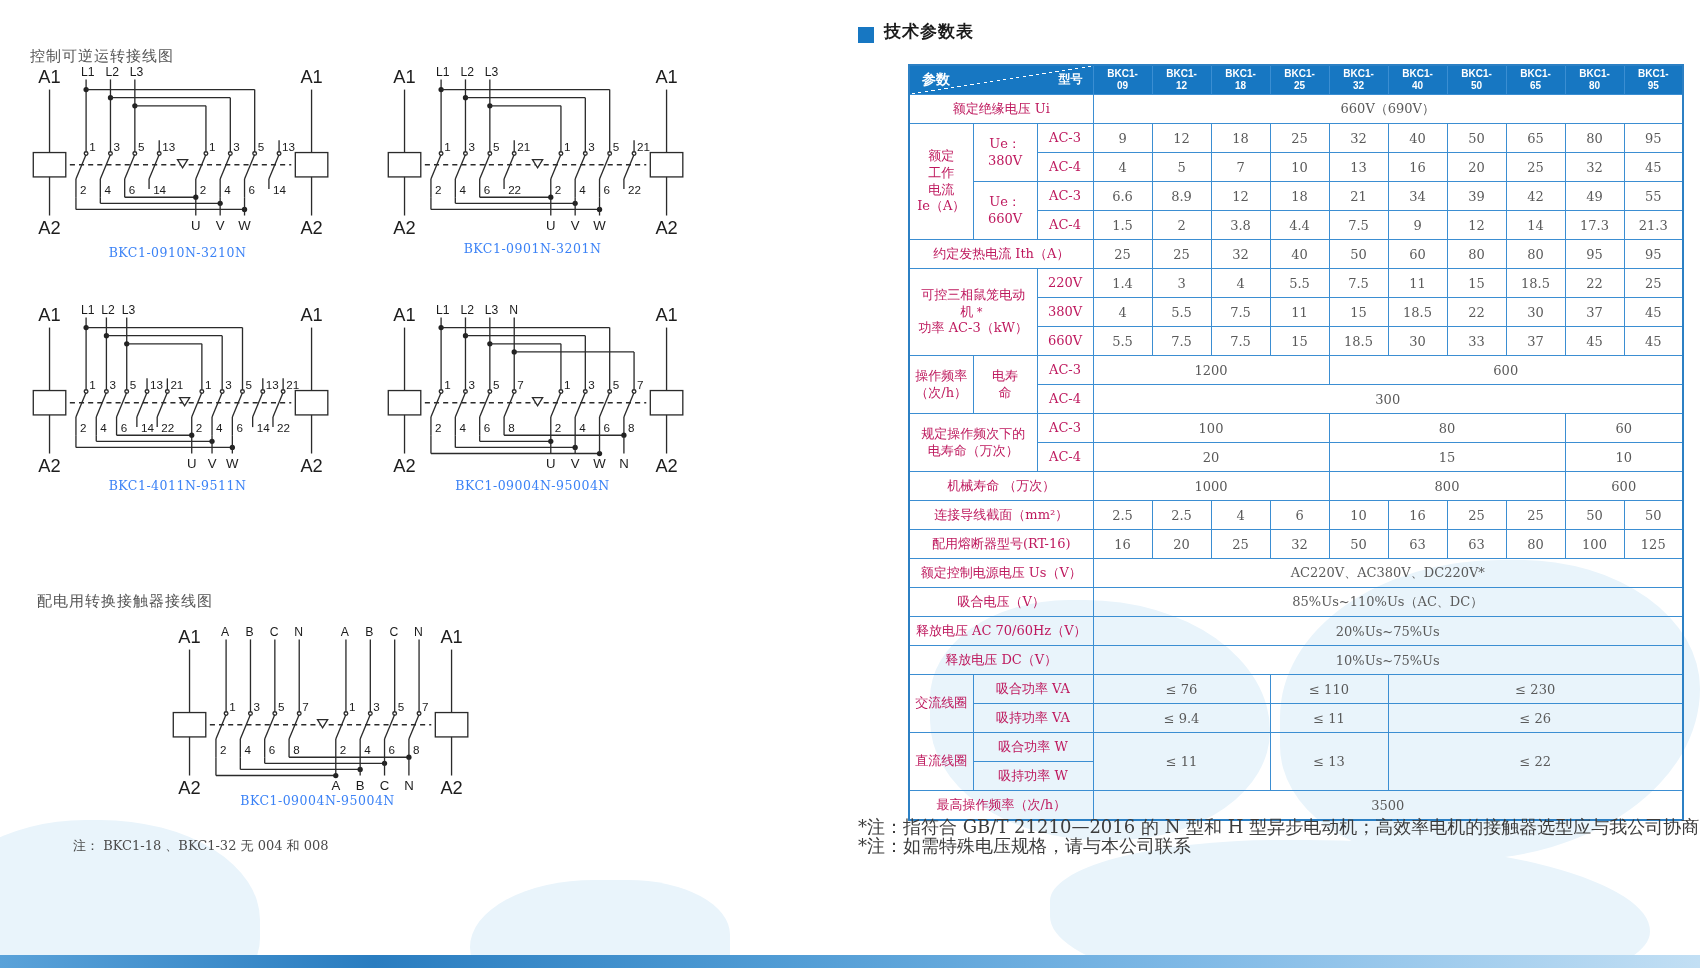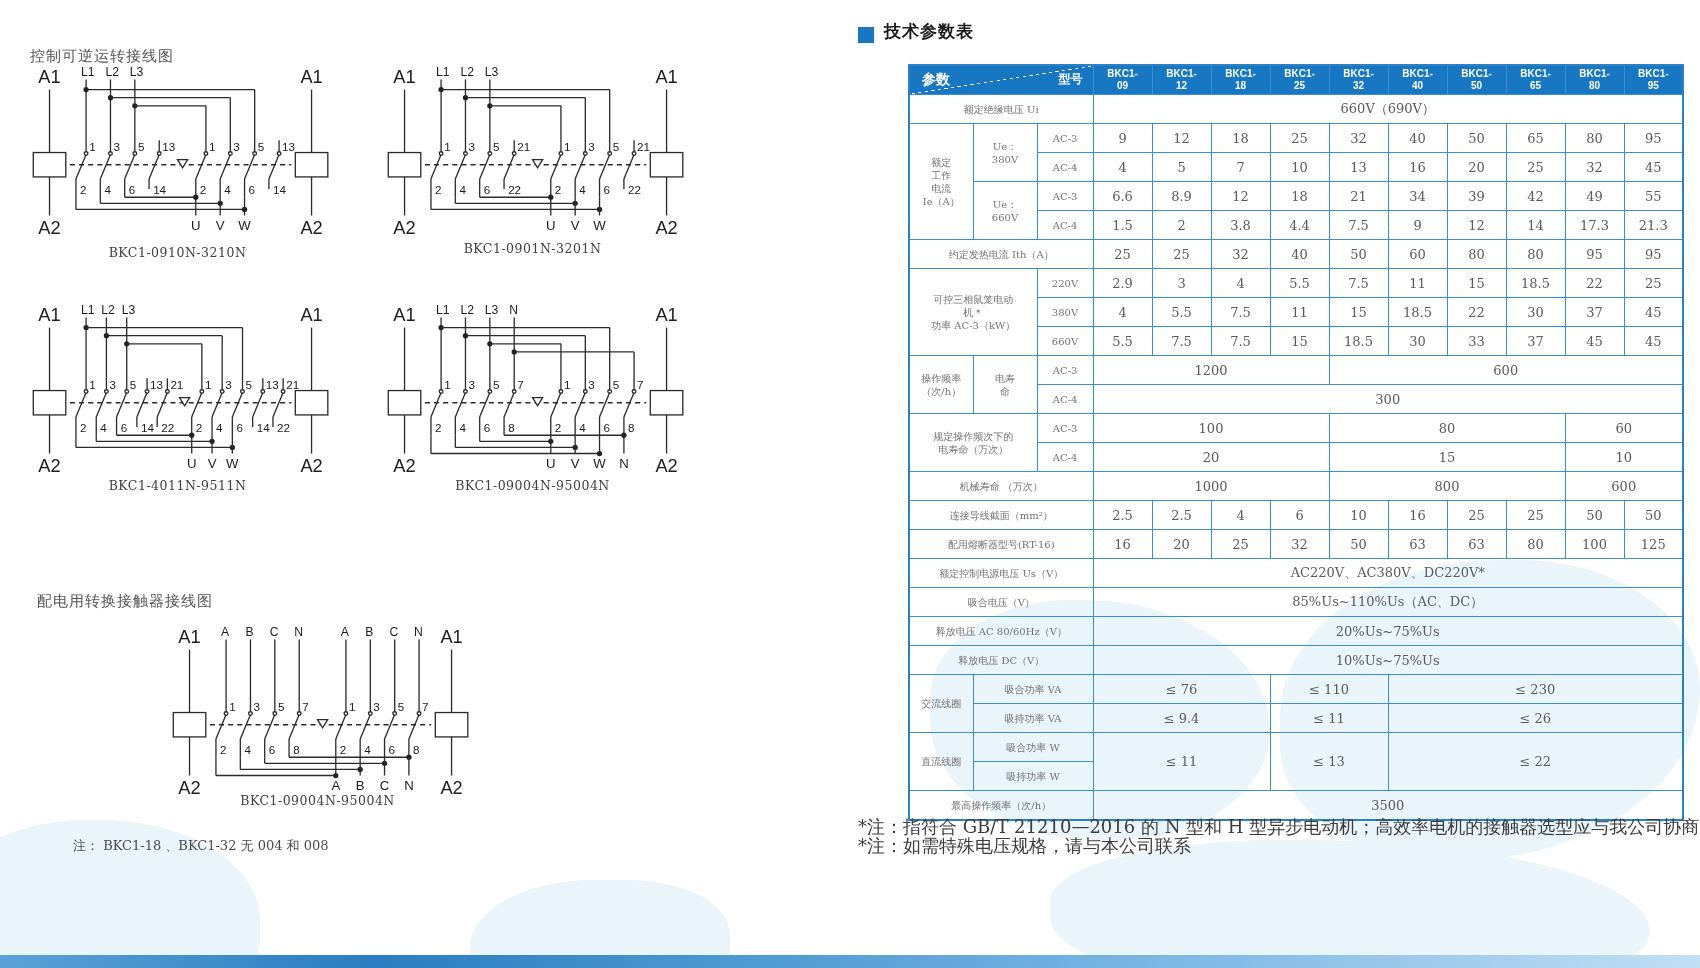--- a/index.html
+++ b/index.html
@@ -20,33 +20,33 @@
   .blob4{left:470px;top:880px;width:260px;height:140px;border-radius:55% 45% 50% 60%;}
   .blob5{left:1050px;top:840px;width:600px;height:160px;border-radius:40% 60% 45% 55%;}
   .bottom-bar{position:absolute;left:0;bottom:0;width:1700px;height:13px;z-index:3;
     background:linear-gradient(90deg,#5aa2d9 0%,#2a7dc0 22%,#4f9bd4 45%,#7fb9e6 70%,#c2dff4 100%);}
   
   .sec-heading{position:absolute;font-size:15px;color:#555;z-index:2;letter-spacing:1px;}
   .h1{left:30px;top:16px;margin-top:31px;}
   .h2{left:37px;top:592px;}
   .diagram{position:absolute;width:325px;height:175px;z-index:2;}
   .diagram svg{width:100%;height:100%;}
-  .caption{position:absolute;width:325px;text-align:center;font-size:12.5px;color:#404040;z-index:2;
+  .caption{position:absolute;width:325px;text-align:center;font-size:12.5px;color:#3b82f6;z-index:2;
            font-family:"DejaVu Serif",serif;letter-spacing:.5px;}
   .note{position:absolute;left:60px;top:837px;font-size:13px;color:#4a4a4a;z-index:2;
         font-family:"DejaVu Serif",serif;margin-left:13px;}
   
   .tbl-title{position:absolute;left:858px;top:20px;z-index:2;display:flex;align-items:flex-end;}
   .tbl-title .sq{width:16px;height:16px;background:#1777c2;margin-right:10px;}
   .tbl-title .txt{font-size:17px;font-weight:bold;color:#1a1a1a;letter-spacing:1px;}
   table.spec{position:absolute;left:908px;top:64px;width:772px;z-index:2;
     border-collapse:collapse;table-layout:fixed;border:2px solid #2c80c4;background:transparent;}
   table.spec td{border:1px solid #3b8ed2;text-align:center;vertical-align:middle;
     padding:1px 2px;height:26px;overflow:hidden;}
-  td.lab{font-size:10px;color:#737373;white-space:pre-line;line-height:1.3;
+  td.lab{font-size:13px;color:#be185d;white-space:pre-line;line-height:1.3;
          font-family:"DejaVu Serif",serif;}
   td.val{font-size:13px;color:#5a5a5a;font-family:"DejaVu Serif",serif;}
   td.mod{background:#1777c2;color:#ffffff;font-weight:bold;font-size:10px;line-height:1.25;
          border-color:#ffffff;font-family:"Liberation Sans",sans-serif;height:46px;}
   td.diag{background:linear-gradient(to bottom right,#1777c2 49.55%,#ffffff 49.55%,#ffffff 50.45%,#1777c2 50.45%);
           position:relative;height:46px;border-color:#2c80c4;}
   td.diag .m{position:absolute;top:5px;right:10px;color:#fff;font-weight:bold;font-size:12px;}
   td.diag .p{position:absolute;bottom:5px;left:12px;color:#fff;font-weight:bold;font-size:14px;}
   .footnote{position:absolute;left:858px;font-size:18px;color:#3c3c3c;z-index:2;
             font-family:"DejaVu Serif",serif;}
@@ -653,21 +653,21 @@
         <td class="val">80</td>
         <td class="val">80</td>
         <td class="val">95</td>
         <td class="val">95</td>
       </tr>
       <tr>
         <td colspan="2" rowspan="3" class="lab">可控三相鼠笼电动
 机＊
 功率 AC-3（kW）</td>
         <td class="lab">220V</td>
-        <td class="val">2.9</td>
+        <td class="val">1.4</td>
         <td class="val">3</td>
         <td class="val">4</td>
         <td class="val">5.5</td>
         <td class="val">7.5</td>
         <td class="val">11</td>
         <td class="val">15</td>
         <td class="val">18.5</td>
         <td class="val">22</td>
         <td class="val">25</td>
       </tr>
@@ -758,21 +758,21 @@
       </tr>
       <tr>
         <td colspan="3" class="lab">额定控制电源电压 Us（V）</td>
         <td colspan="10" class="val">AC220V、AC380V、DC220V*</td>
       </tr>
       <tr>
         <td colspan="3" class="lab">吸合电压（V）</td>
         <td colspan="10" class="val">85%Us~110%Us（AC、DC）</td>
       </tr>
       <tr>
-        <td colspan="3" class="lab">释放电压 AC 80/60Hz（V）</td>
+        <td colspan="3" class="lab">释放电压 AC 70/60Hz（V）</td>
         <td colspan="10" class="val">20%Us~75%Us</td>
       </tr>
       <tr>
         <td colspan="3" class="lab">释放电压 DC（V）</td>
         <td colspan="10" class="val">10%Us~75%Us</td>
       </tr>
       <tr>
         <td rowspan="2" class="lab">交流线圈</td>
         <td colspan="2" class="lab">吸合功率 VA</td>
         <td colspan="3" class="val">≤ 76</td>

